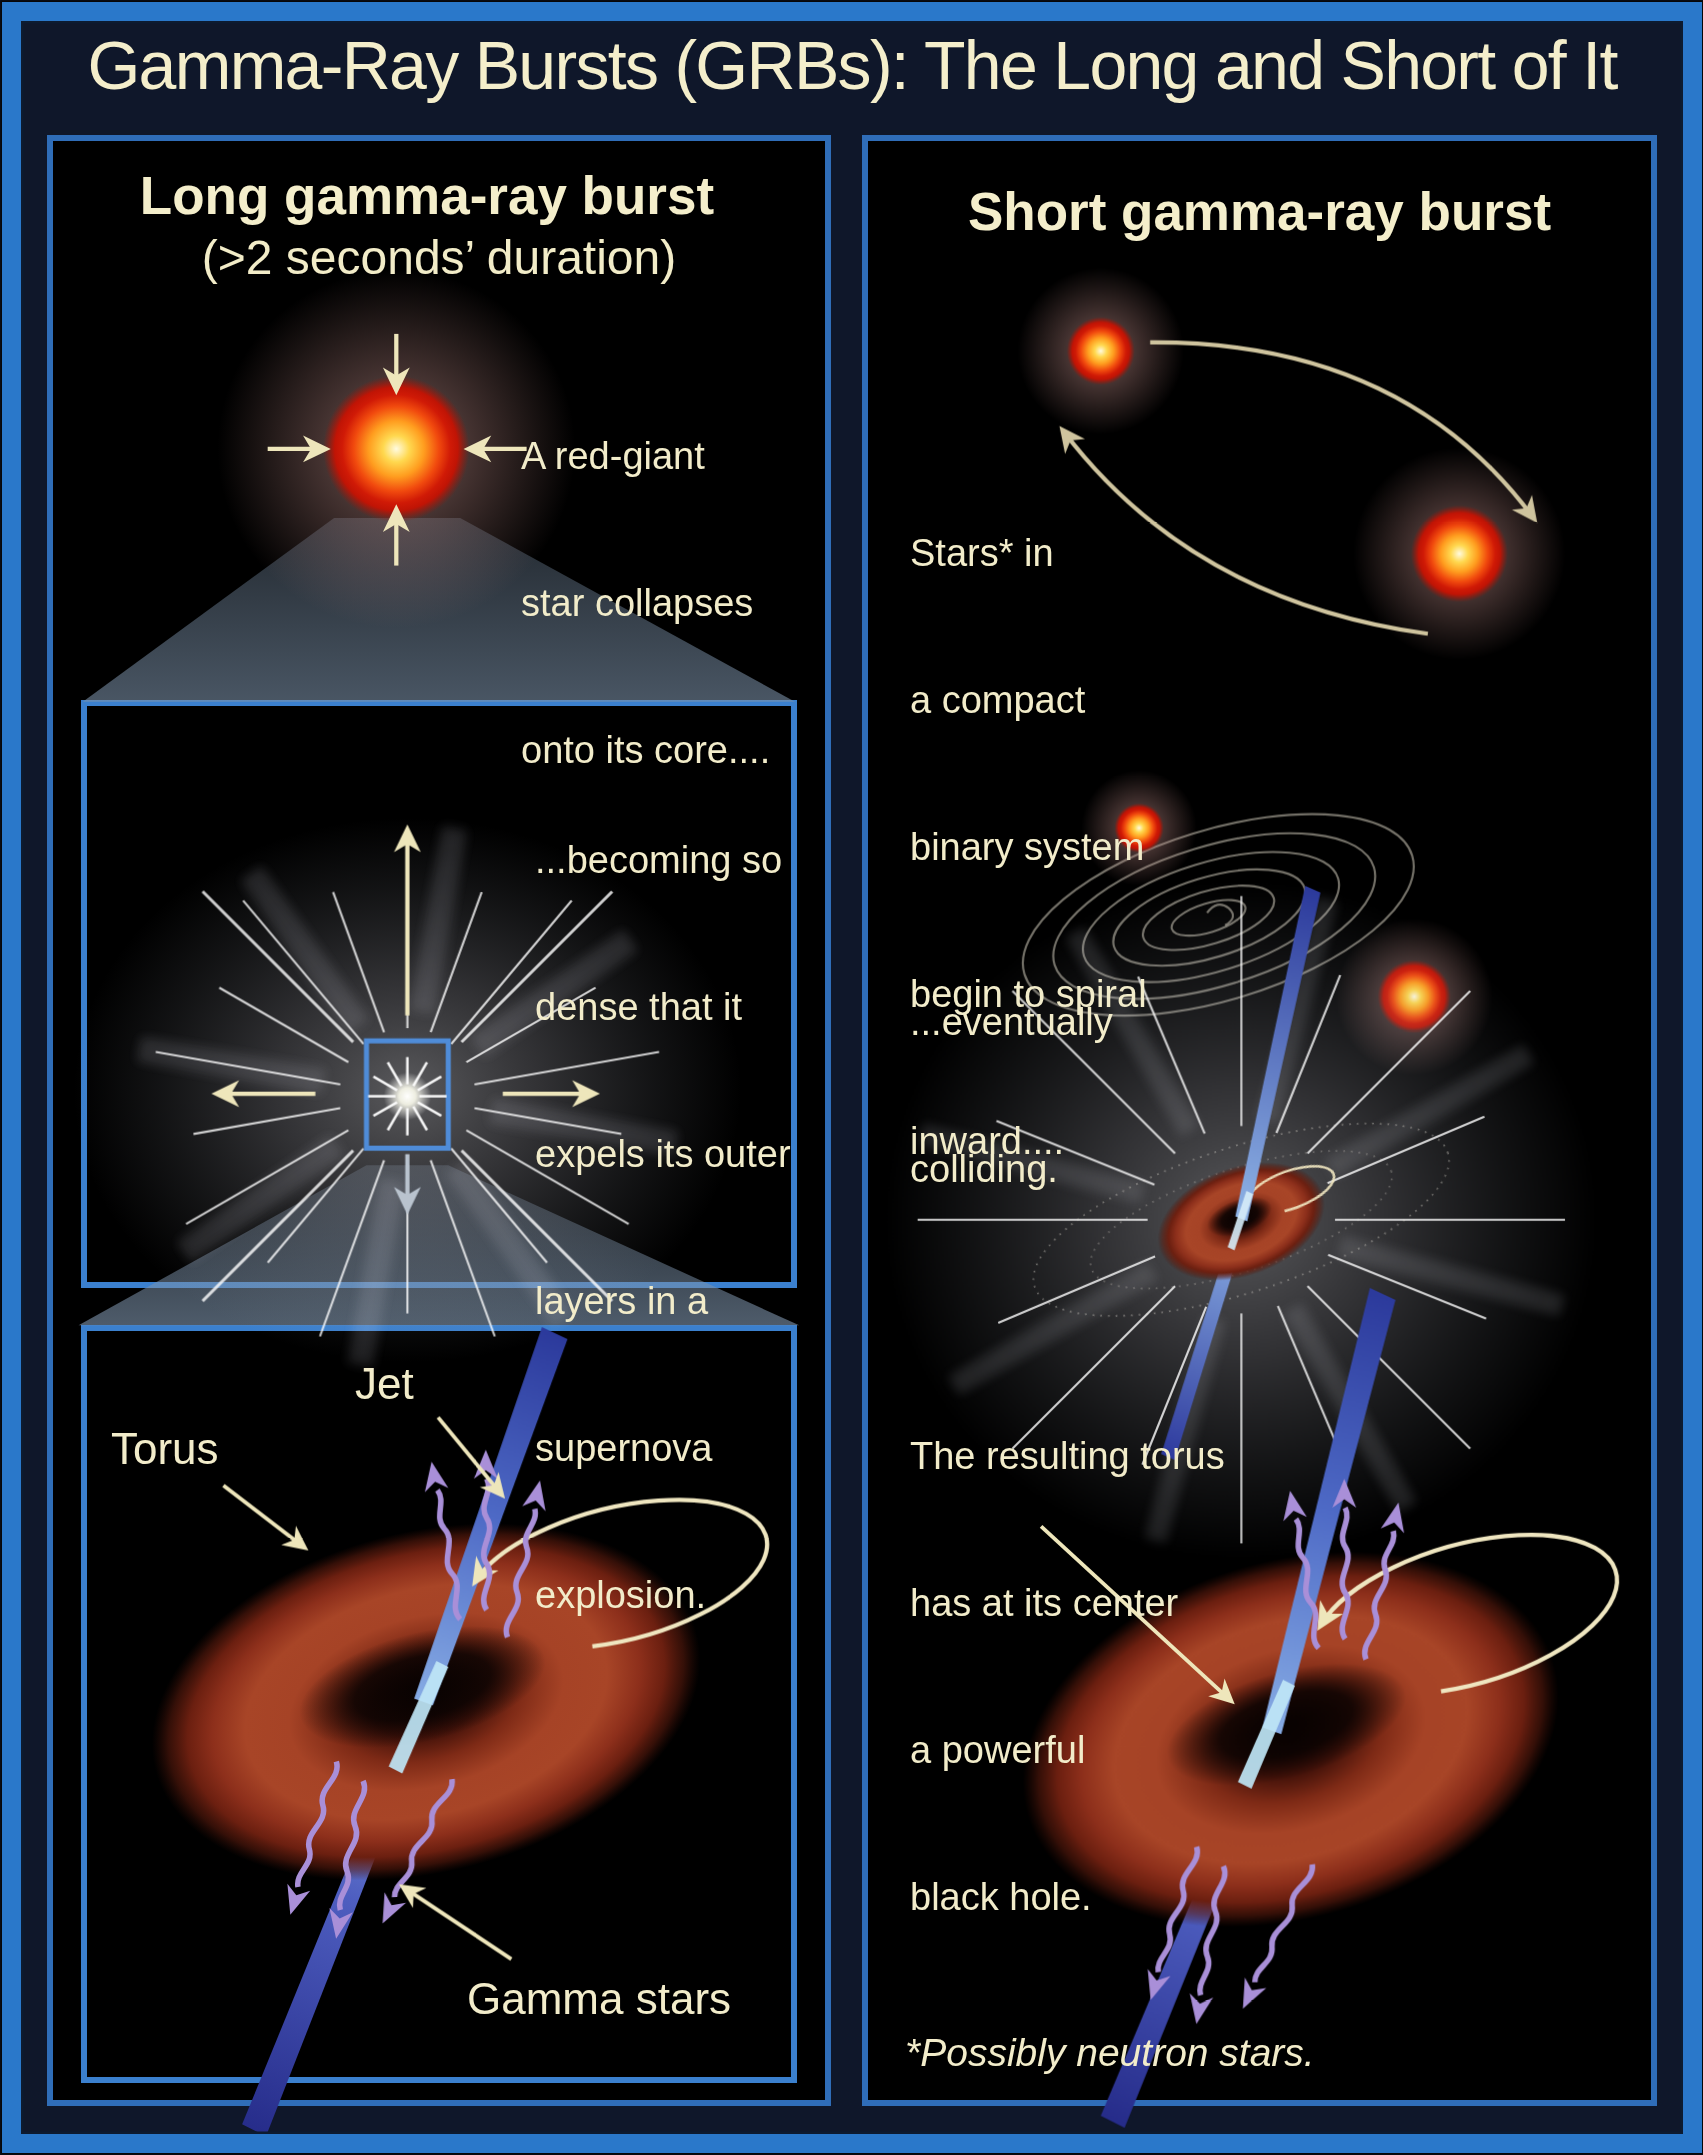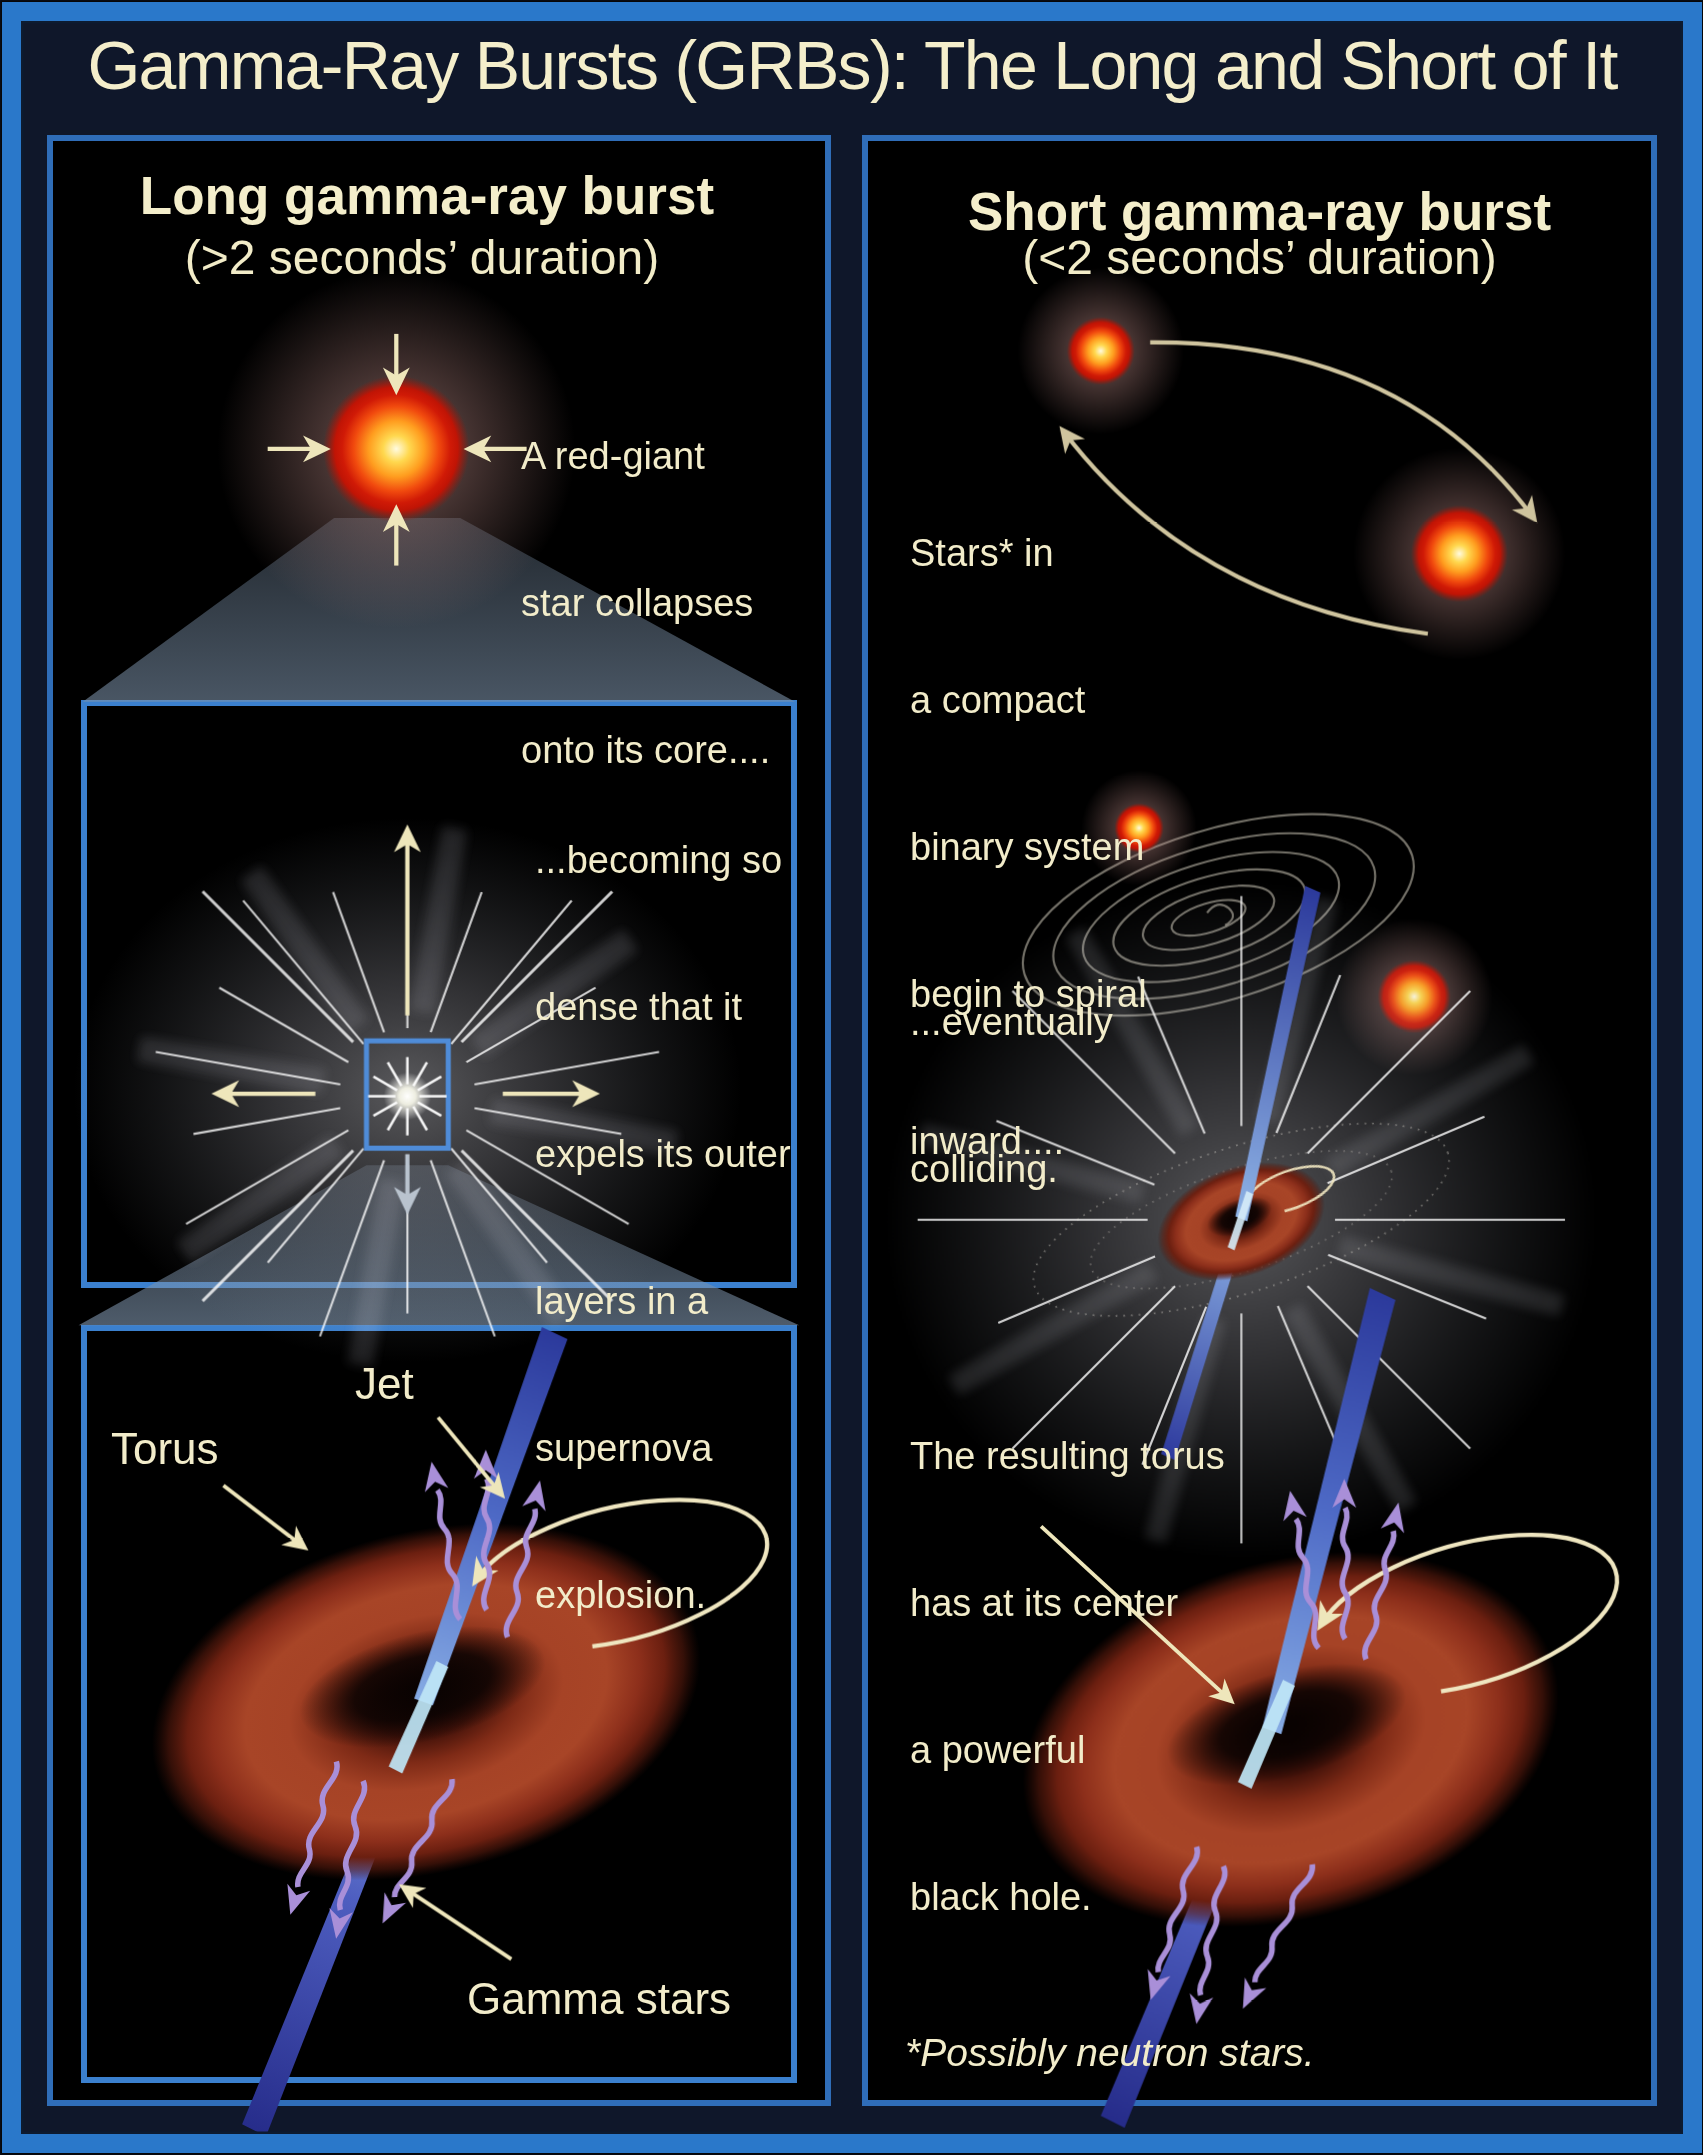--- a/index.html
+++ b/index.html
@@ -331,23 +331,22 @@
       <use href="#wavy" transform="translate(1458,2360) rotate(206)"></use>
     </g>
     <line x1="1222" y1="1792" x2="1444" y2="1996" stroke="#eee6bb" stroke-width="4.5" marker-end="url(#mc)"></line>
   </svg>
 
   <div class="frame"></div>
 
   <div class="txt title">Gamma-Ray Bursts (GRBs): The Long and Short of It</div>
 
   <div class="txt h1" style="left:47px;top:165px;">Long gamma-ray burst</div>
-  <div class="txt h2" style="left:30px;top:230px;">(&gt;2 seconds’ duration)</div>
+  <div class="txt h2" style="left:47px;top:230px;">(&gt;2 seconds’ duration)</div>
   <div class="txt h1" style="left:862px;top:181px;width:795px;">Short gamma-ray burst</div>
-  <div class="txt h2" style="left:862px;top:230px;width:795px;">(&lt;2 seconds’ duration)</div>
 
   <div class="txt cap" style="left:521px;top:334px;">
     <div>A red-giant</div>
     <div>star collapses</div>
     <div>onto its core....</div>
   </div>
 
   <div class="txt cap" style="left:535px;top:738px;">
     <div>...becoming so</div>
     <div>dense that it</div>

